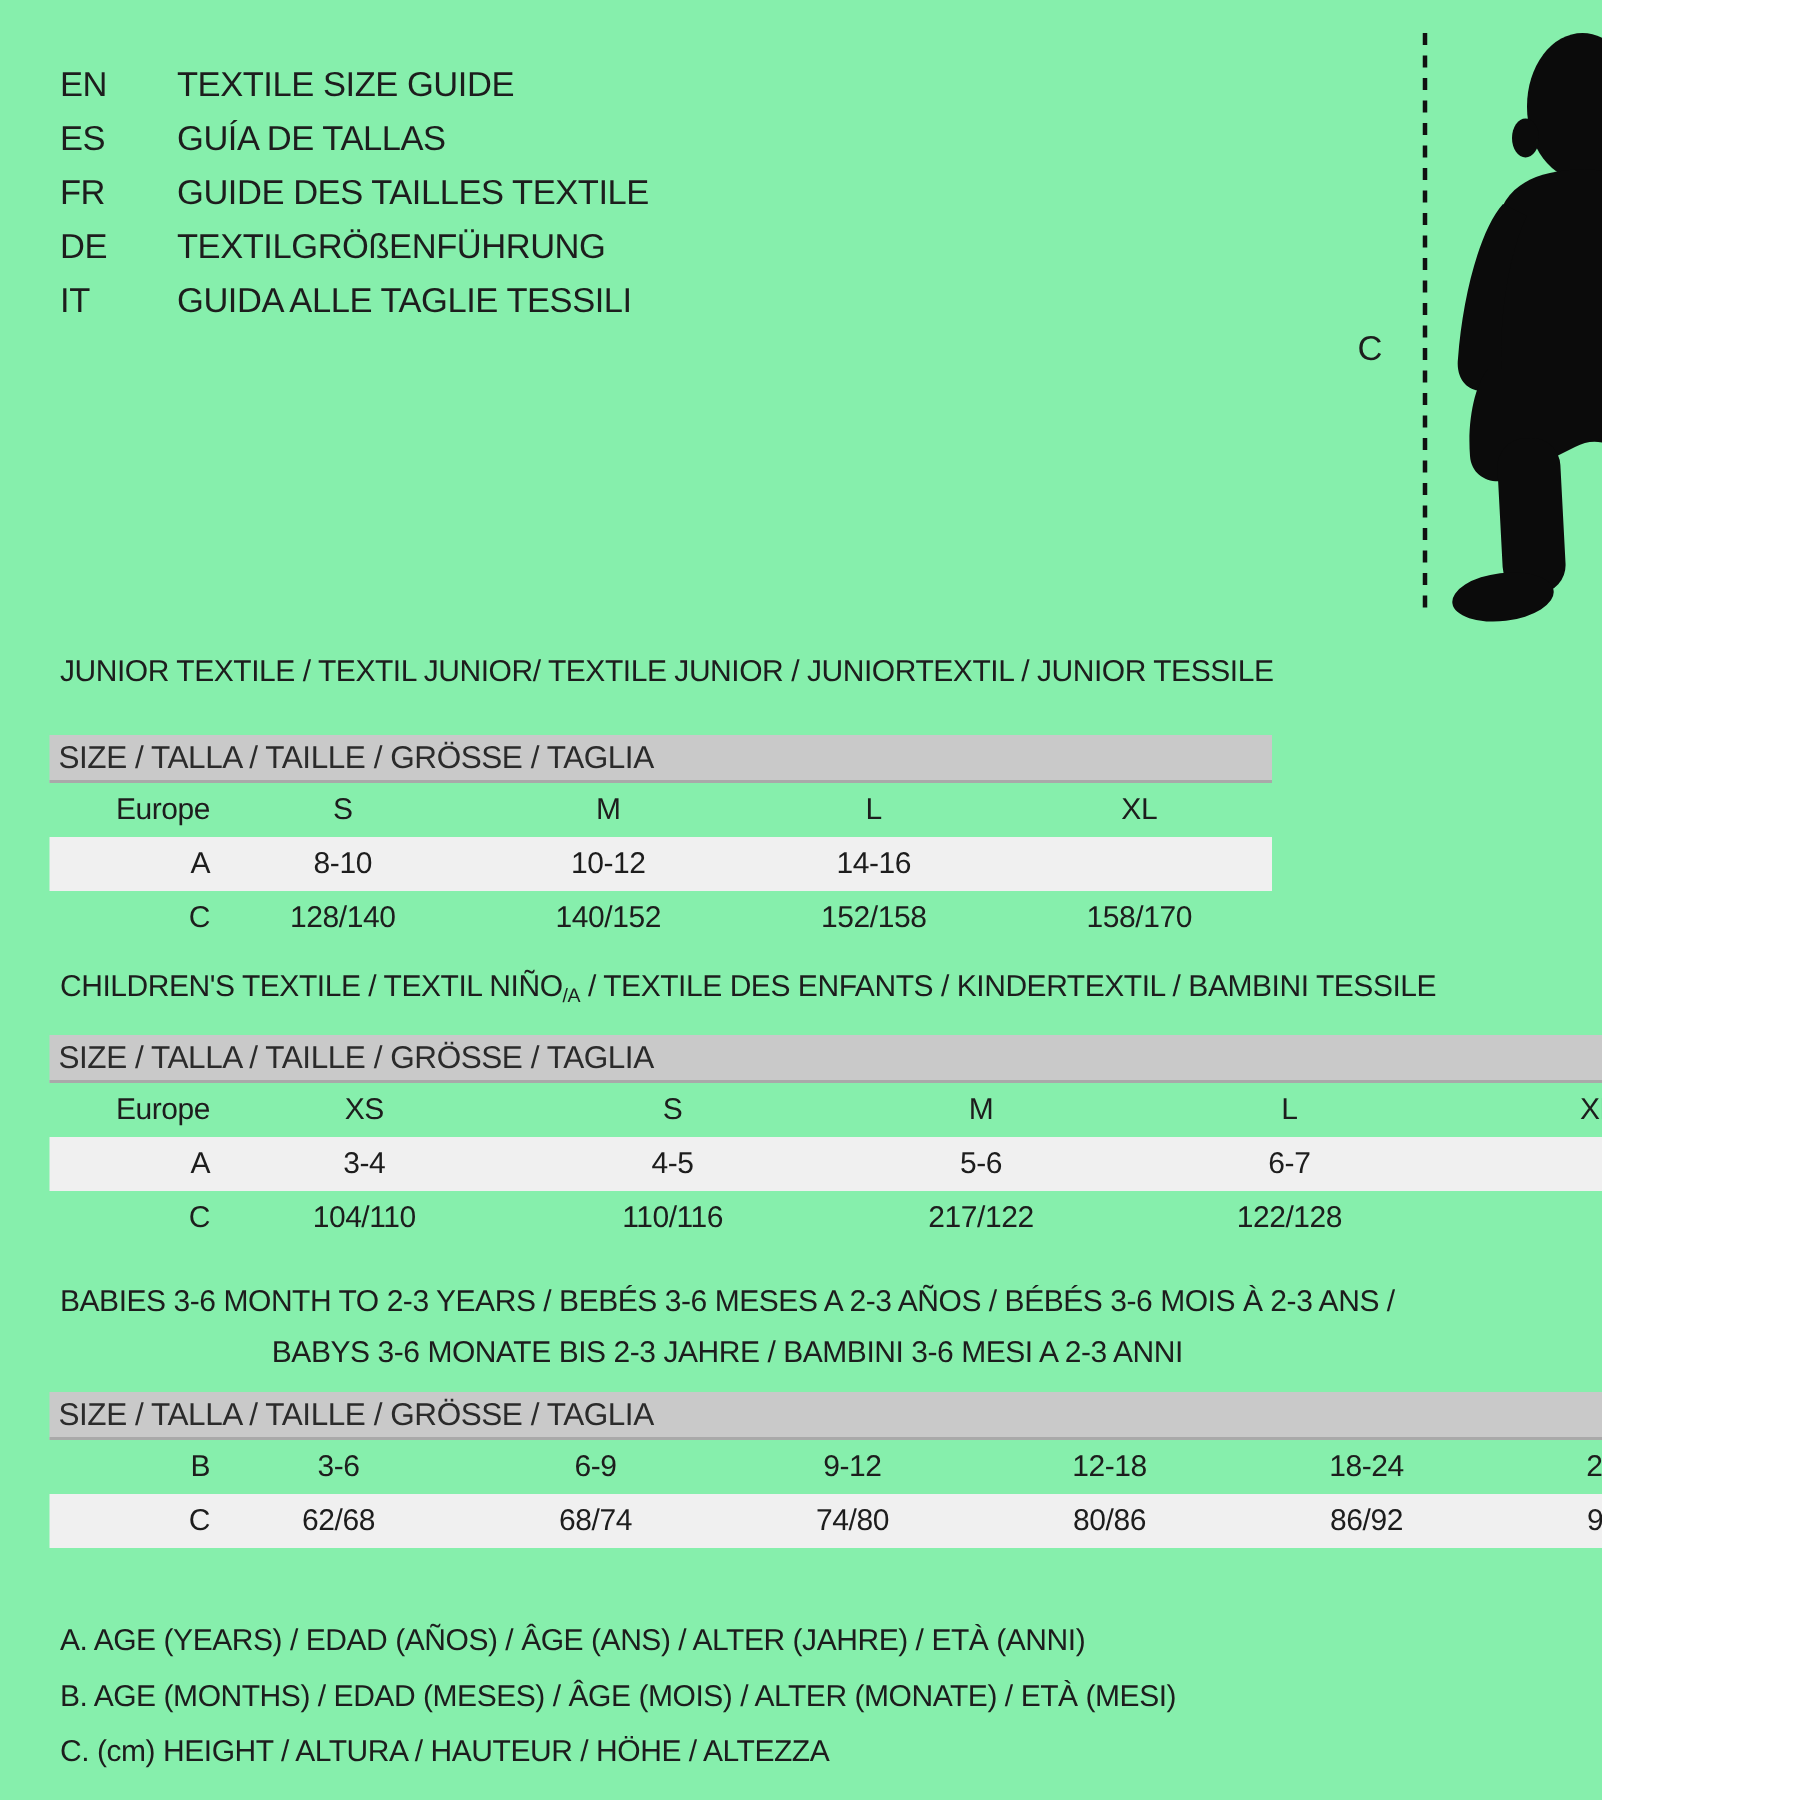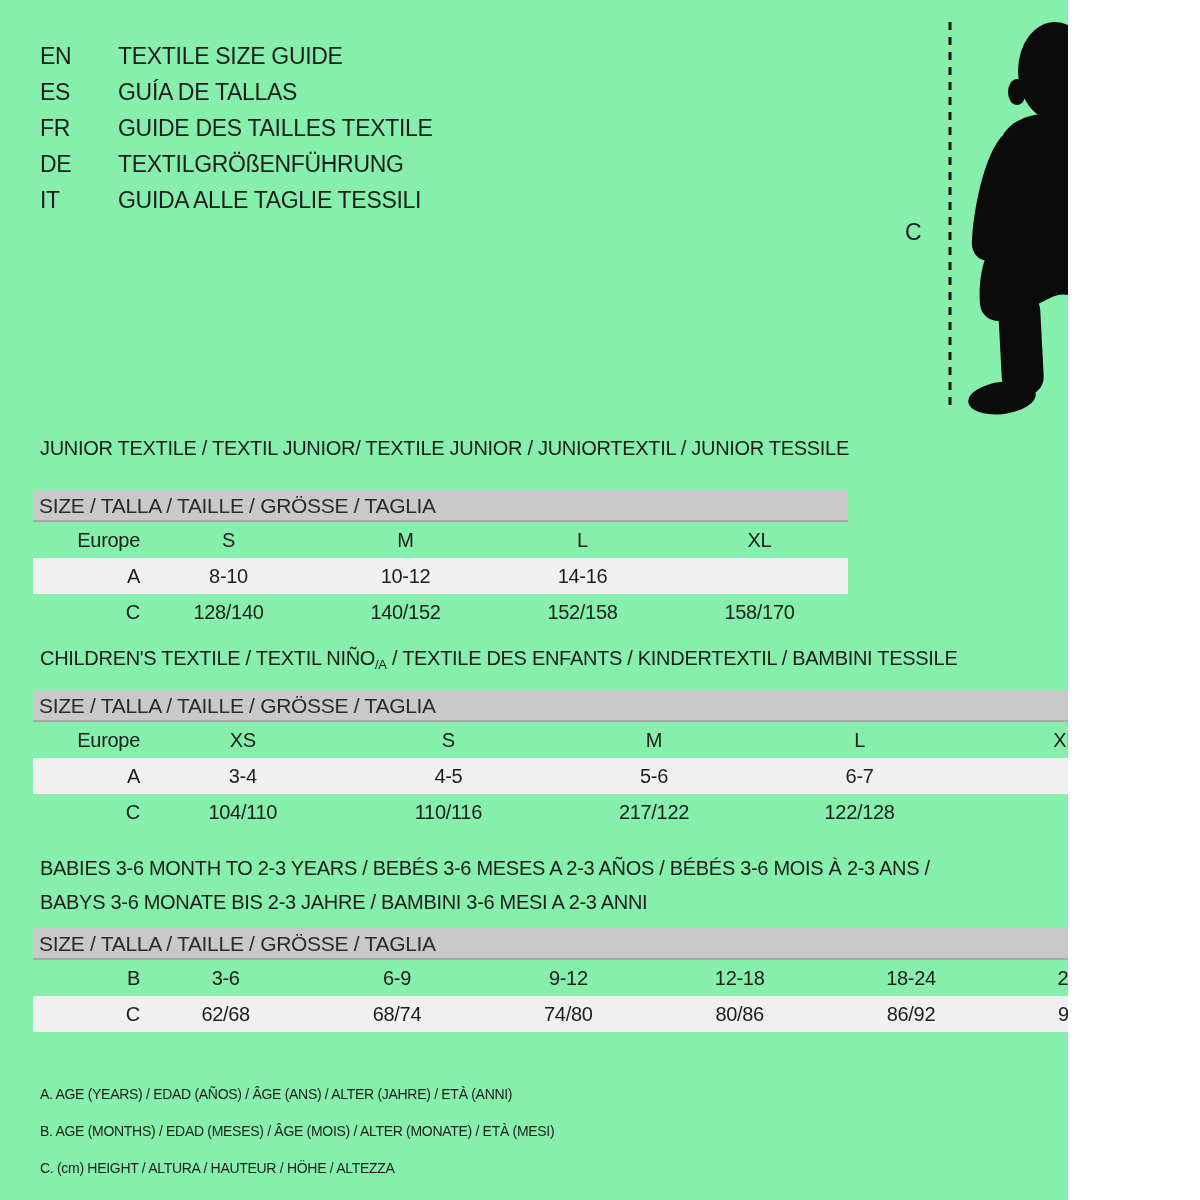--- a/index.html
+++ b/index.html
@@ -29,21 +29,21 @@
   }
   .trow { display:grid; height:36px; line-height:36px; font-size:20px; }
   .cols4 { grid-template-columns:107px repeat(4,1fr); }
   .cols5 { grid-template-columns:107px repeat(5,1fr); }
   .cols6 { grid-template-columns:107px repeat(6,1fr); }
   .trow.shaded { background:#f0f0f0; }
   .tlabel { text-align:right; padding-left:7px; }
   .tcell { text-align:center; }
   
   .notes { position:absolute; left:40px; top:1076px; }
-  .note-line { height:37px; line-height:37px; font-size:14px; white-space:nowrap; }
+  .note-line { height:37px; line-height:37px; font-size:20px; white-space:nowrap; }
 </style>
 </head>
 <body>
 
 <div class="canvas">
 
   <div class="lang-block">
     <div class="lang-row">
       <span class="lang-code">EN</span>
       <span class="lang-title">TEXTILE SIZE GUIDE</span>
@@ -136,21 +136,21 @@
     </div>
     <div class="trow cols5">
       <div class="tlabel">C</div>
       <div class="tcell">104/110</div>
       <div class="tcell">110/116</div>
       <div class="tcell">217/122</div>
       <div class="tcell">122/128</div>
     </div>
   </div>
 
-  <div class="section-heading two-line" style="top:851px;">
+  <div class="section-heading two-line" style="top:851px;text-align:center;">
     <div>BABIES 3-6 MONTH TO 2-3 YEARS / BEBÉS 3-6 MESES A 2-3 AÑOS / BÉBÉS 3-6 MOIS À 2-3 ANS /</div>
     <div>BABYS 3-6 MONATE BIS 2-3 JAHRE / BAMBINI 3-6 MESI A 2-3 ANNI</div>
   </div>
   <div class="table" style="left:33px; top:928px; width:1135px;">
     <div class="size-bar">
       <span>SIZE / TALLA / TAILLE / GRÖSSE / TAGLIA</span>
     </div>
     <div class="trow cols6">
       <div class="tlabel">B</div>
       <div class="tcell">3-6</div>

